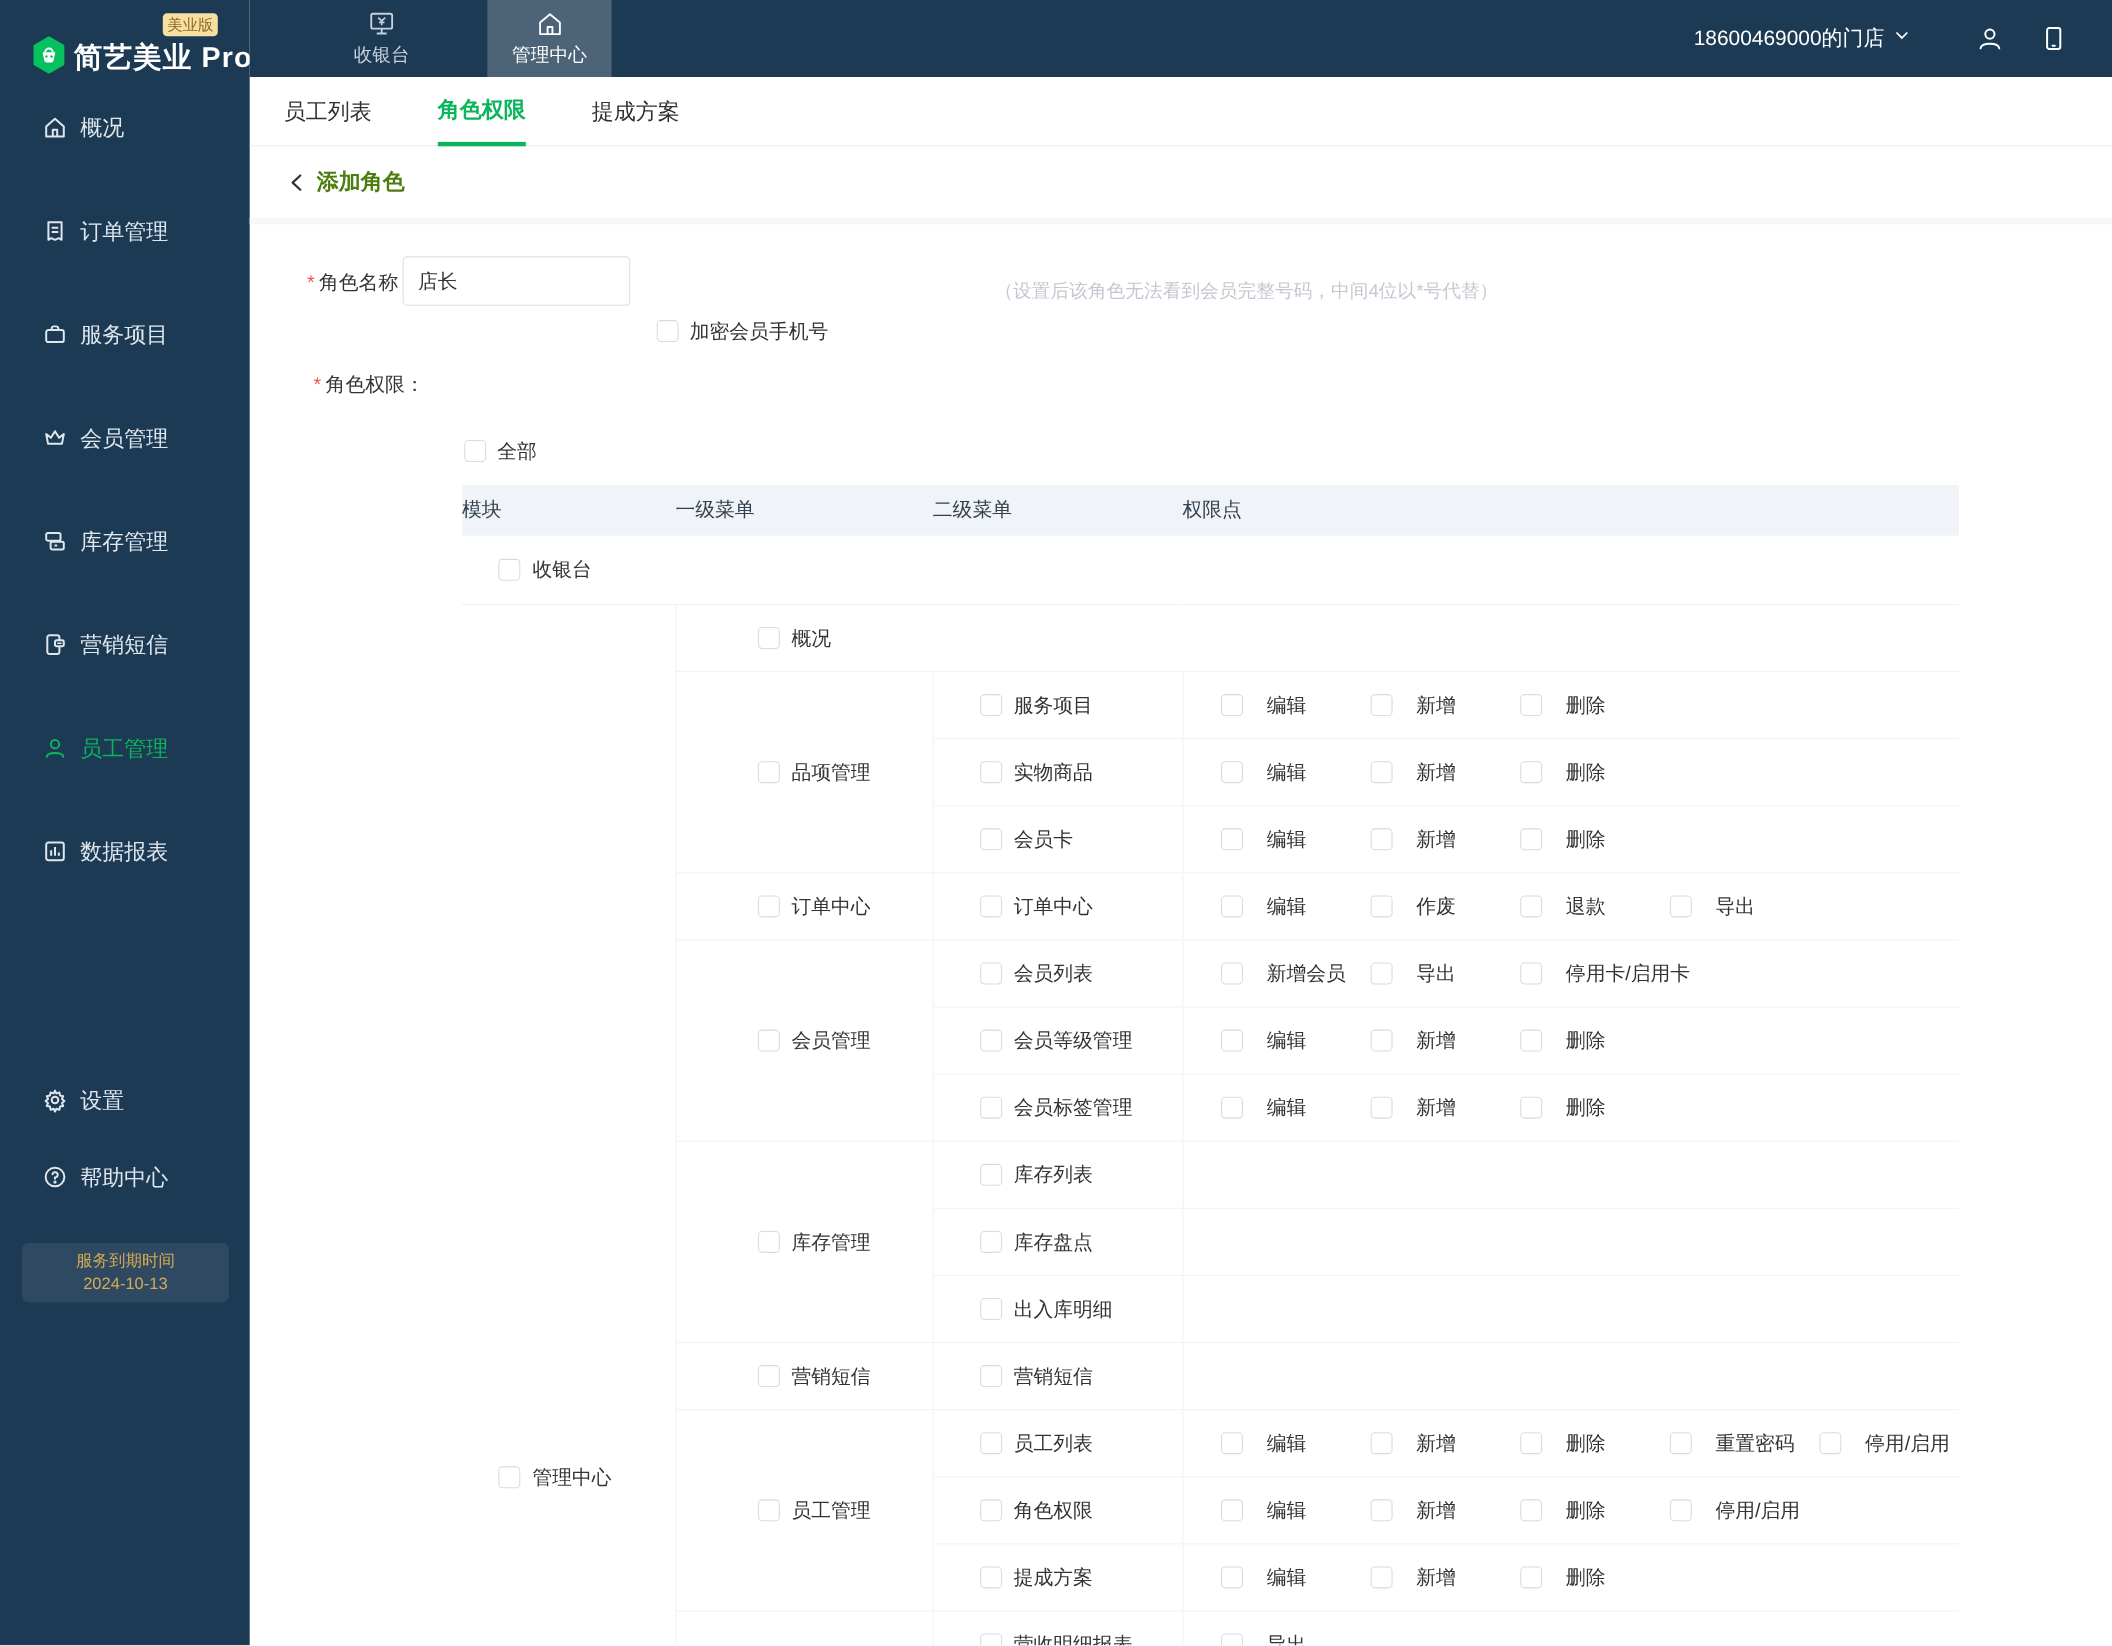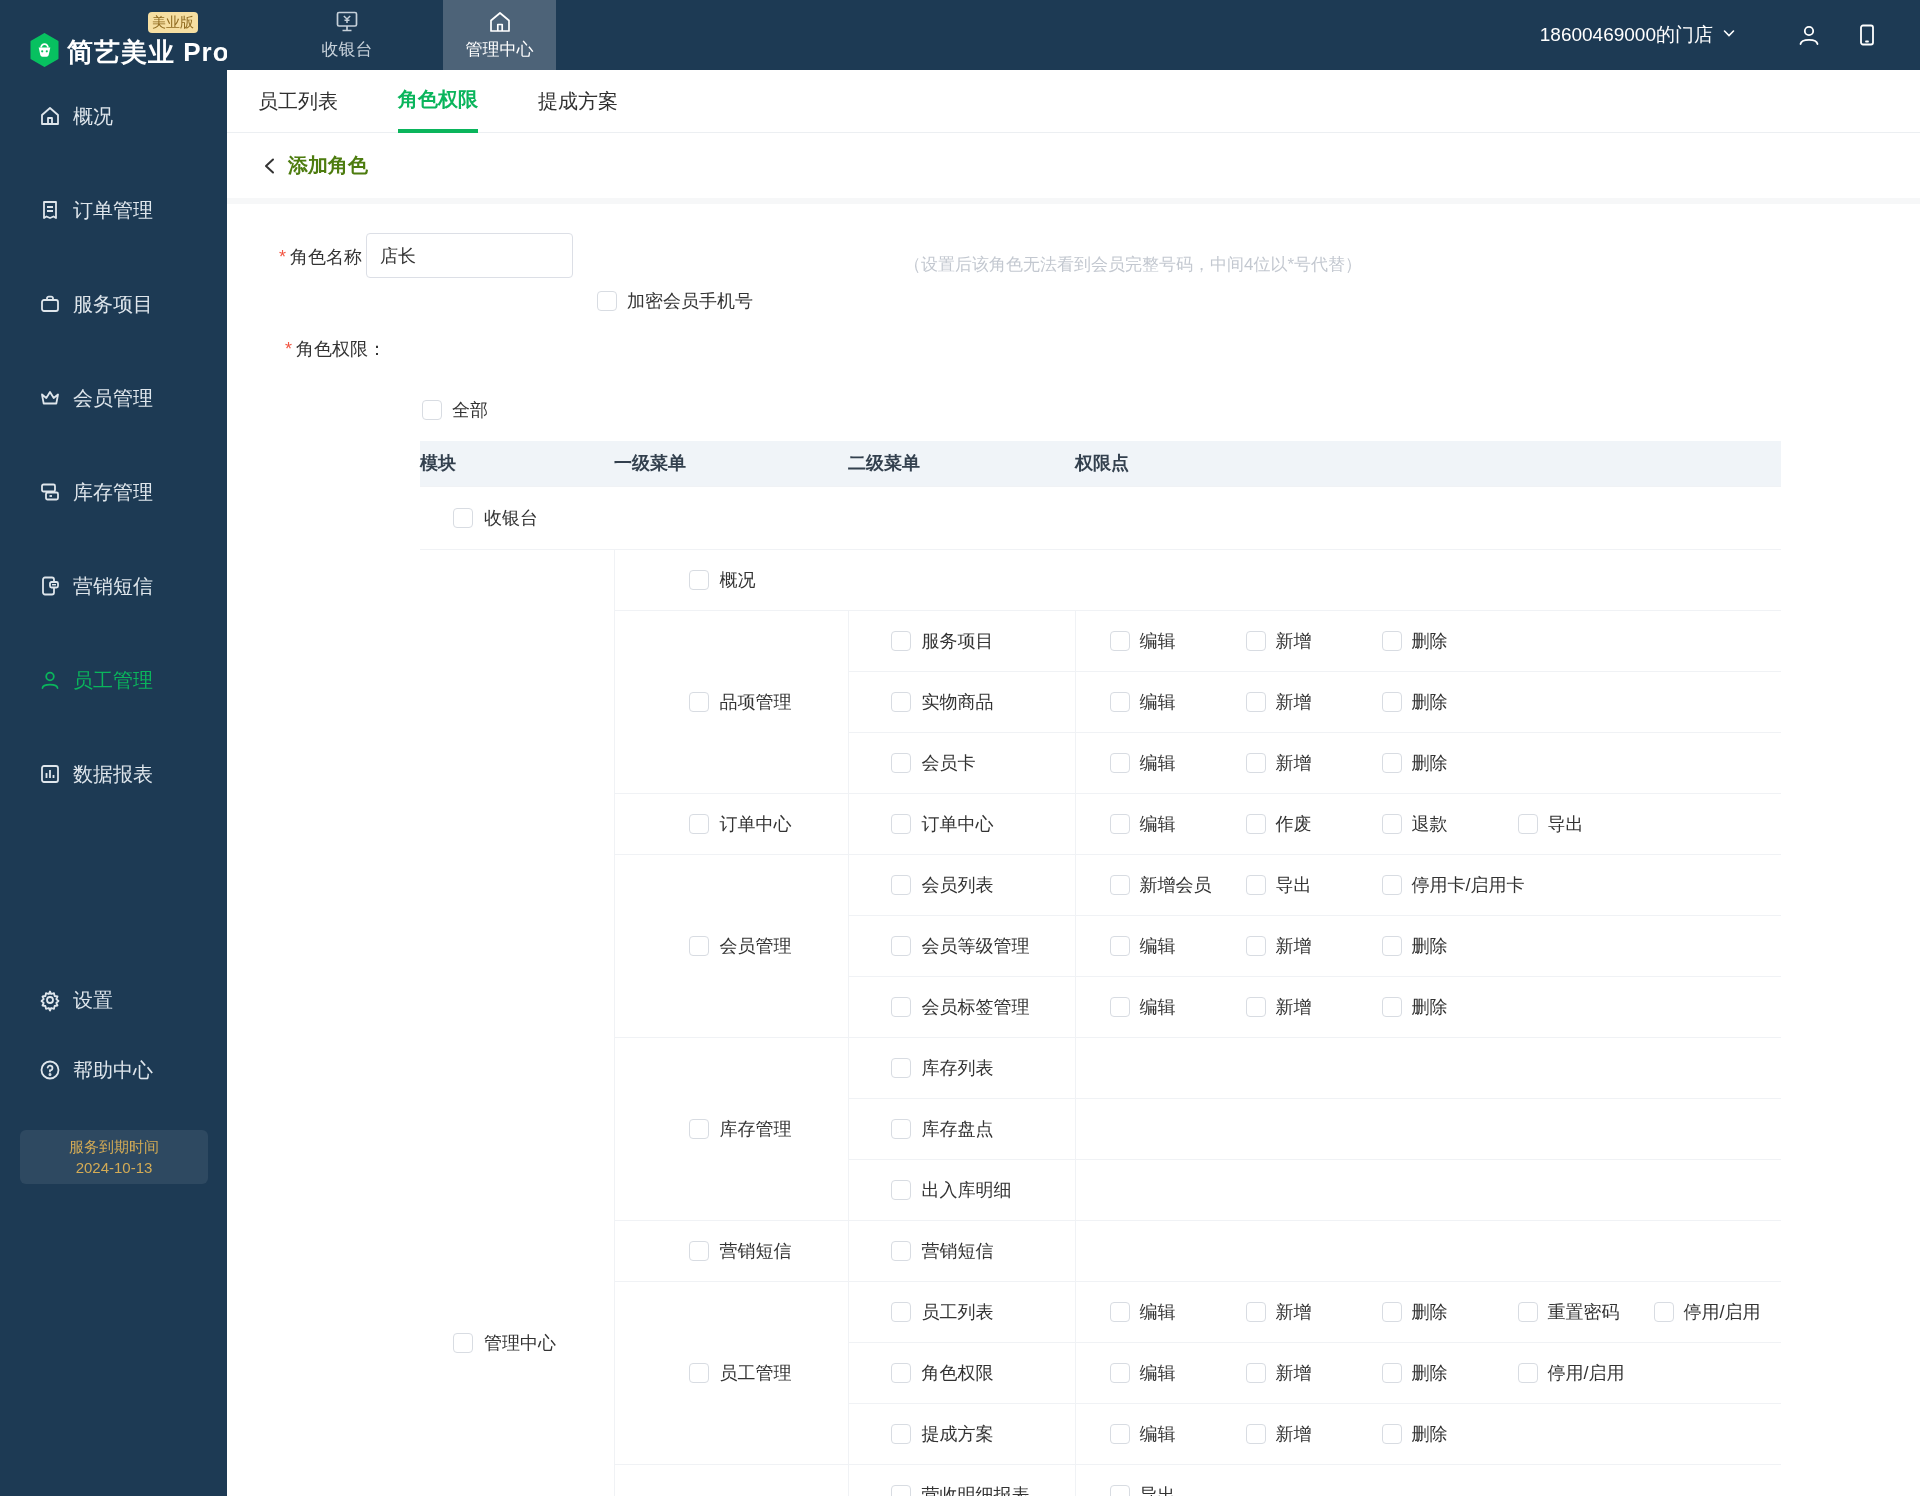--- a/index.html
+++ b/index.html
@@ -55,38 +55,38 @@
   .enc-hint{position:absolute;left:904px;top:253px;font-size:17px;color:#c3c8d0;white-space:nowrap;}
   .dev-tabs{position:absolute;left:420px;top:326px;width:1361px;height:42px;box-sizing:border-box;
             border-bottom:2px solid #eef1f4;}
   .dev-tab{position:absolute;top:6px;font-size:19px;color:#333;cursor:pointer;}
   .dev-tab.active{color:#0ab55c;font-weight:bold;}
   .dev-underline{position:absolute;left:-1px;top:34px;width:67px;height:4px;background:#0ab55c;border-radius:2px;}
   .all-wrap{position:absolute;left:422px;top:398px;display:flex;align-items:center;gap:10px;font-size:18px;color:#333;}
   
   .ptable-wrap{position:absolute;left:420px;top:441px;width:1361px;}
   table.ptable{width:1361px;border-collapse:collapse;table-layout:fixed;font-size:18px;color:#333;}
-  .ptable th{height:45px;background:#f0f4f8;font-weight:bold;color:#33404e;text-align:left;
+  .ptable th{height:45px;background:#f0f4f8;font-weight:normal;color:#33404e;text-align:left;
              box-sizing:border-box;padding:0;margin-top:37px;}
   .ptable td{box-sizing:border-box;padding:0;border-top:1px solid #f0f2f5;vertical-align:middle;}
   .ptable tr.row-cashier td{height:63px;}
   .ptable tbody tr{height:61px;}
   .bl{border-left:1px solid #f0f2f5;}
   .cellflex{display:flex;align-items:center;gap:11px;}
   .pl-mod{padding-left:33px;}
   .pl-h1{padding-left:25px;}
   .pl-h2{padding-left:74px;}
   .pl-h3{padding-left:42px;}
   .pl-h4{padding-left:34px;}
   .c2pad .cellflex{padding-left:74px;}
   .c3pad .cellflex{padding-left:42px;}
   .module-cell{vertical-align:top;}
   .module-inner{margin-top:611px;display:flex;align-items:center;gap:11px;padding-left:33px;}
   .perms{display:flex;align-items:center;padding-left:34px;}
-  .perm{display:flex;align-items:center;gap:10px;min-width:120px;margin-right:16px;box-sizing:border-box;}
+  .perm{display:flex;align-items:center;gap:22px;min-width:120px;margin-right:16px;box-sizing:border-box;}
 </style>
 </head>
 <body>
 
 <div class="page">
 
   <aside class="sidebar">
     <div class="brand">
       <span class="brand-icon">
         <svg width="33" height="34" viewBox="0 0 32 34">

